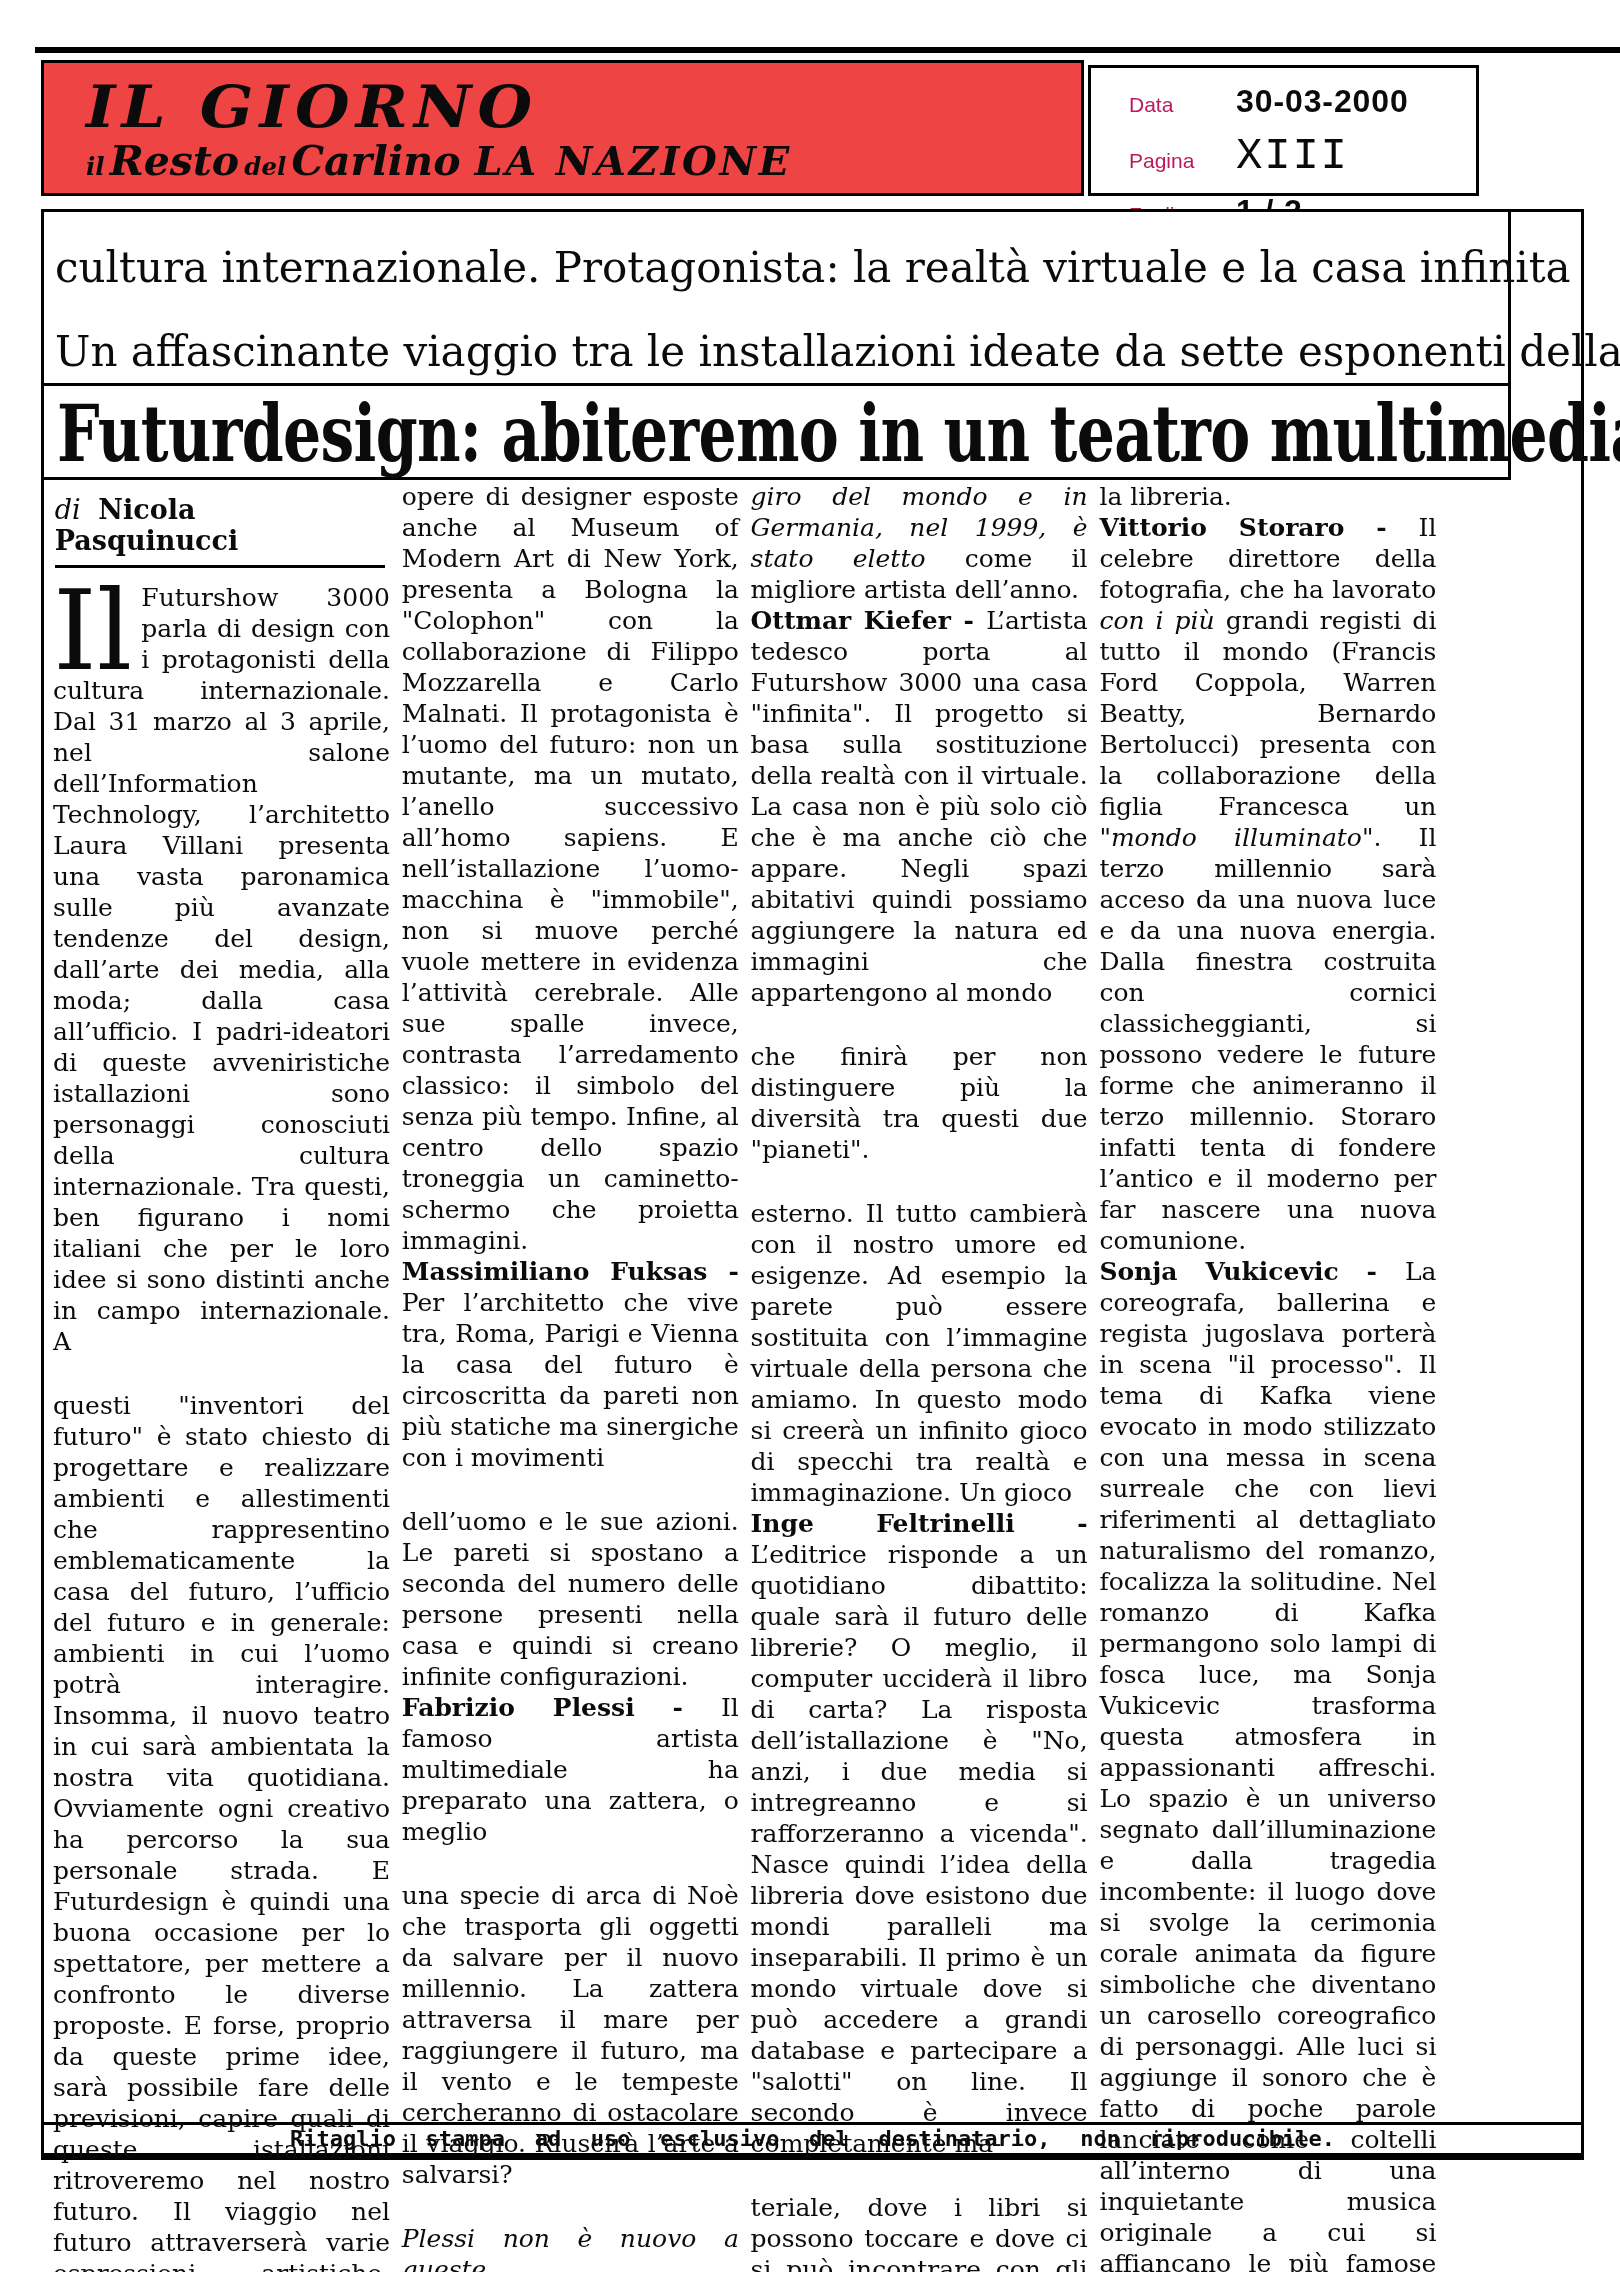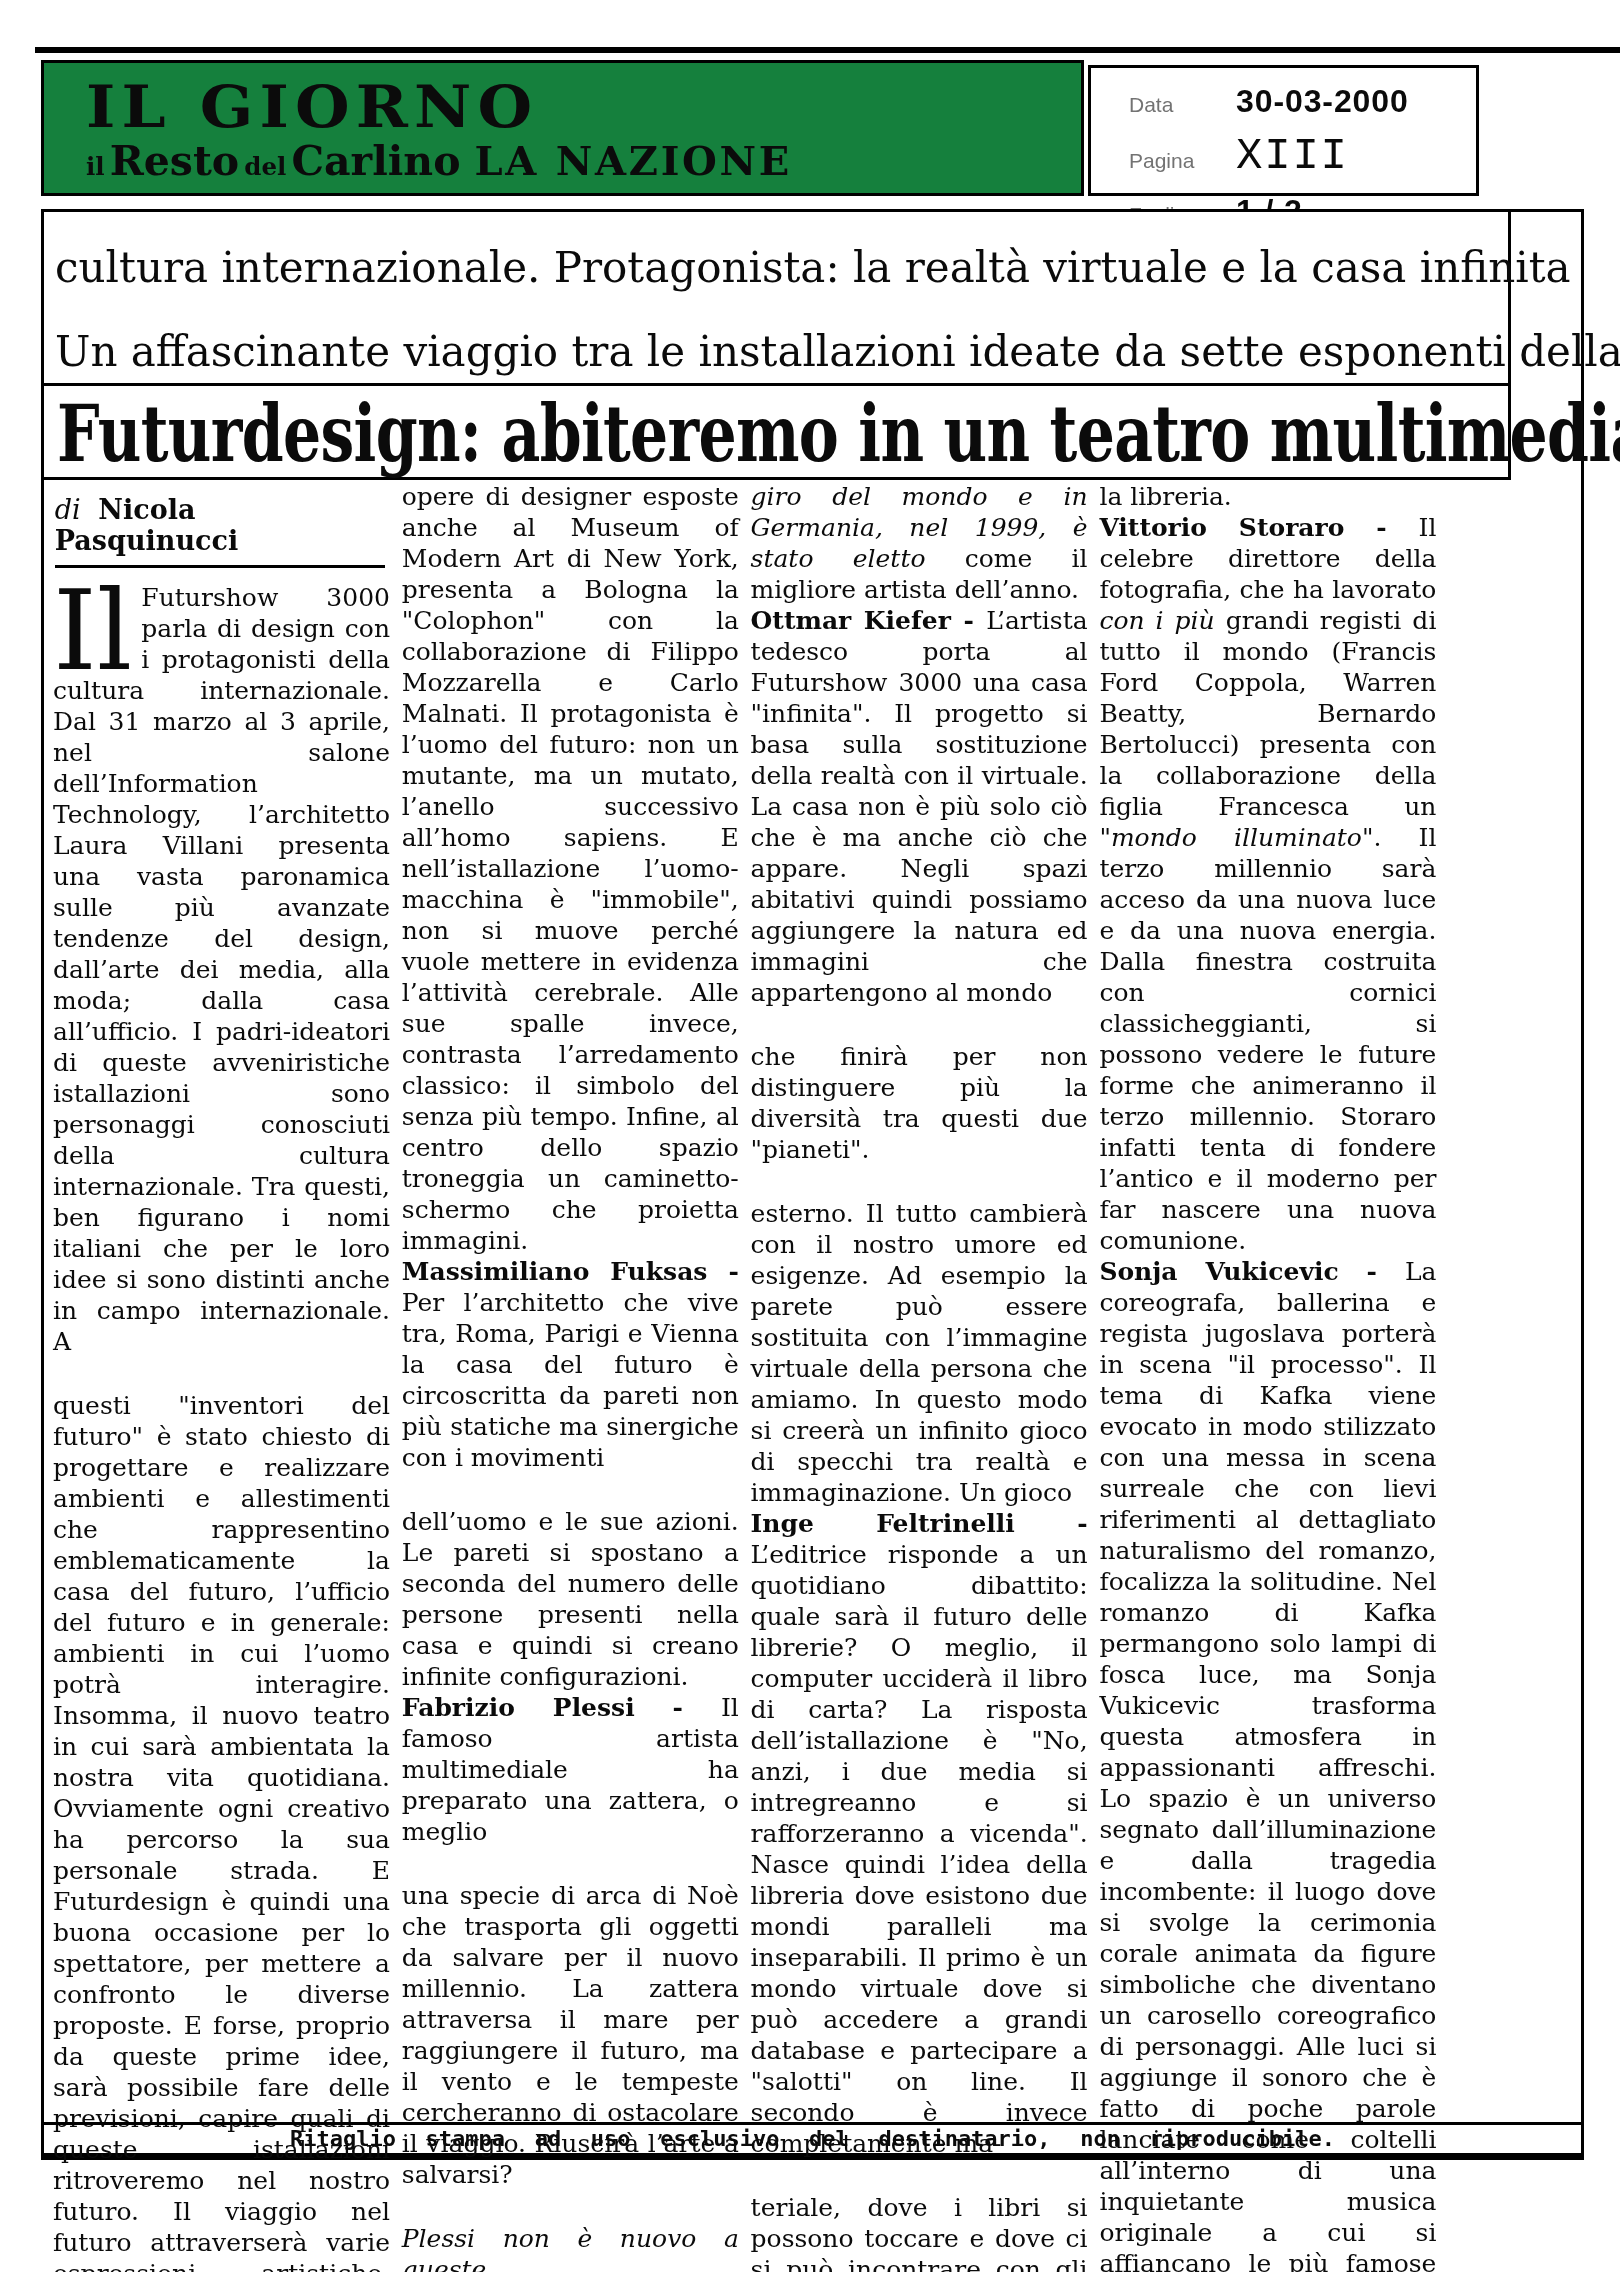--- a/index.html
+++ b/index.html
@@ -2,33 +2,33 @@
 <html style="font-size:14.5px"><head>
 <meta charset="utf-8">
 <style>
   html,body{margin:0;padding:0;background:#e8e8e8;}
   .page{position:relative;width:1620px;height:2273px;background:#ffffff;overflow:hidden;
         font-family:"DejaVu Serif","Liberation Serif",serif;color:#0b0b0b;}
   .top-rule{position:absolute;left:35px;top:47px;width:1586px;height:5.5px;background:#000;}
 
   
   .masthead-box{position:absolute;left:41px;top:60px;width:1043px;height:136px;
-        border:3.6px solid #000;box-sizing:border-box;background:#15803d;}
+        border:3.6px solid #000;box-sizing:border-box;background:#ef4444;font-style:italic;}
   .logo-giorno{margin:14.5px 0 0 42px;font-weight:bold;font-size:56px;line-height:56px;
         letter-spacing:5.5px;transform:scale(1.12,1.02);transform-origin:left top;white-space:nowrap;}
   .logo-row{margin:3.6px 0 0 42px;white-space:nowrap;font-weight:bold;}
   .logo-sm{font-size:24.5px;}
   .logo-lg{font-size:41px;}
   .logo-nazione{font-size:40px;letter-spacing:2.7px;margin-left:9px;}
 
   .meta-box{position:absolute;left:1088px;top:65px;width:391px;height:131px;
         border:3.6px solid #000;box-sizing:border-box;background:#fff;
         font-family:"Liberation Sans",sans-serif;padding:14.5px 0 0 38px;}
   .meta-row{display:flex;align-items:baseline;margin-bottom:11.8px;}
-  .meta-label{width:107px;font-size:21px;color:#737373;}
+  .meta-label{width:107px;font-size:21px;color:#be185d;}
   .meta-value{font-size:32px;font-weight:bold;letter-spacing:0.9px;}
   .meta-value.thin{font-weight:normal;font-size:44px;letter-spacing:1.8px;font-family:Liberation Mono, monospace;}
 
   
   .main-box{position:absolute;left:41px;top:209px;width:1543px;height:1951px;
         border:3.6px solid #000;border-bottom-width:7.3px;box-sizing:border-box;background:#fff;}
 
   .standfirst{position:absolute;left:0;top:0;width:1467px;height:174px;box-sizing:border-box;
         border-right:3.6px solid #000;border-bottom:3.6px solid #000;padding:18px 0 0 11px;}
   .standfirst p{margin:0;font-size:42px;line-height:76px;white-space:nowrap;}

